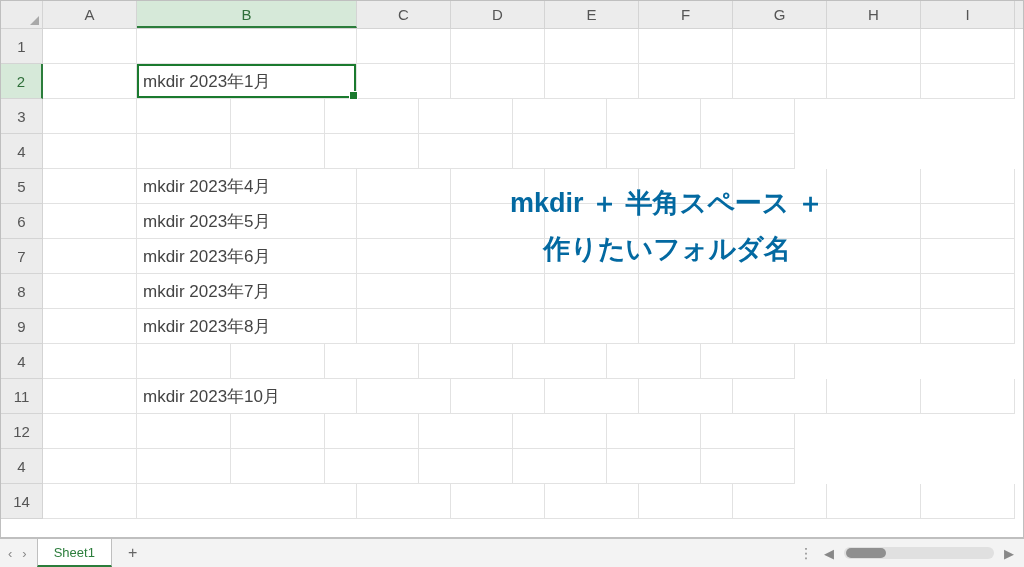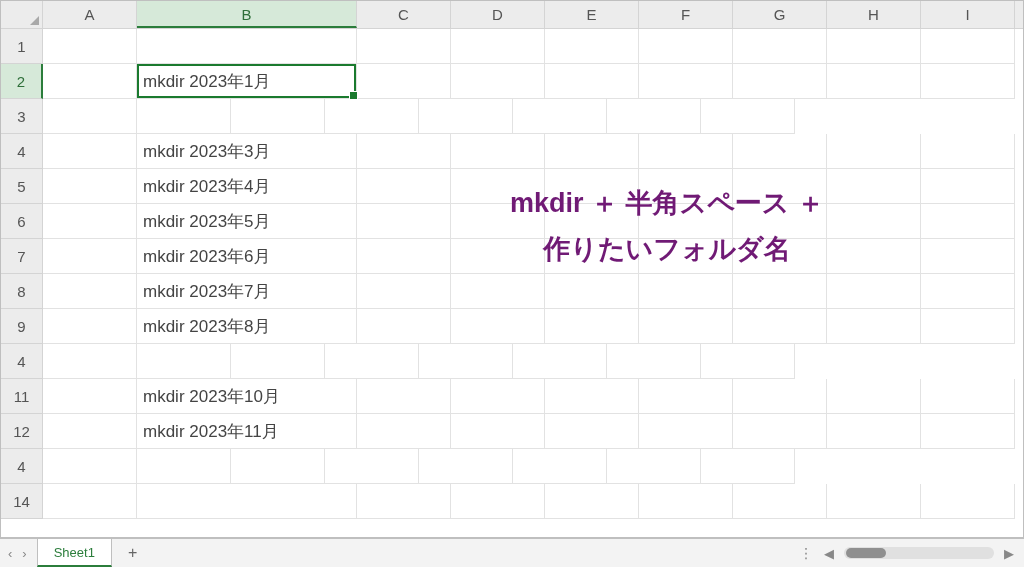--- a/index.html
+++ b/index.html
@@ -108,21 +108,21 @@
 
   
   .annotation {
     position: absolute;
     left: 400px; right: 90px;
     top: 180px;
     text-align: center;
     font-weight: 700;
     font-size: 27px;
     line-height: 1.7;
-    color: #701a75;
+    color: #0369a1;
     pointer-events: none;
     z-index: 4;
   }
 
   
   .tabbar {
     position: absolute;
     left: 0; right: 0; bottom: 0;
     height: 29px;
     background: #f3f3f3;
@@ -234,21 +234,20 @@
       <div class="cell" style="width:94px"></div>
       <div class="cell" style="width:94px"></div>
       <div class="cell" style="width:94px"></div>
       <div class="cell" style="width:94px"></div>
       <div class="cell" style="width:94px"></div>
     </div>
 
     <div class="row">
       <div class="row-head">4</div>
       <div class="cell" style="width:94px"></div>
-      <div class="cell" style="width:220px">mkdir 2023年3月</div>
       <div class="cell" style="width:94px"></div>
       <div class="cell" style="width:94px"></div>
       <div class="cell" style="width:94px"></div>
       <div class="cell" style="width:94px"></div>
       <div class="cell" style="width:94px"></div>
       <div class="cell" style="width:94px"></div>
       <div class="cell" style="width:94px"></div>
     </div>
 
     <div class="row">
@@ -337,21 +336,20 @@
       <div class="cell" style="width:94px"></div>
       <div class="cell" style="width:94px"></div>
       <div class="cell" style="width:94px"></div>
       <div class="cell" style="width:94px"></div>
       <div class="cell" style="width:94px"></div>
     </div>
 
     <div class="row">
       <div class="row-head">12</div>
       <div class="cell" style="width:94px"></div>
-      <div class="cell" style="width:220px">mkdir 2023年11月</div>
       <div class="cell" style="width:94px"></div>
       <div class="cell" style="width:94px"></div>
       <div class="cell" style="width:94px"></div>
       <div class="cell" style="width:94px"></div>
       <div class="cell" style="width:94px"></div>
       <div class="cell" style="width:94px"></div>
       <div class="cell" style="width:94px"></div>
     </div>
 
     <div class="row">

